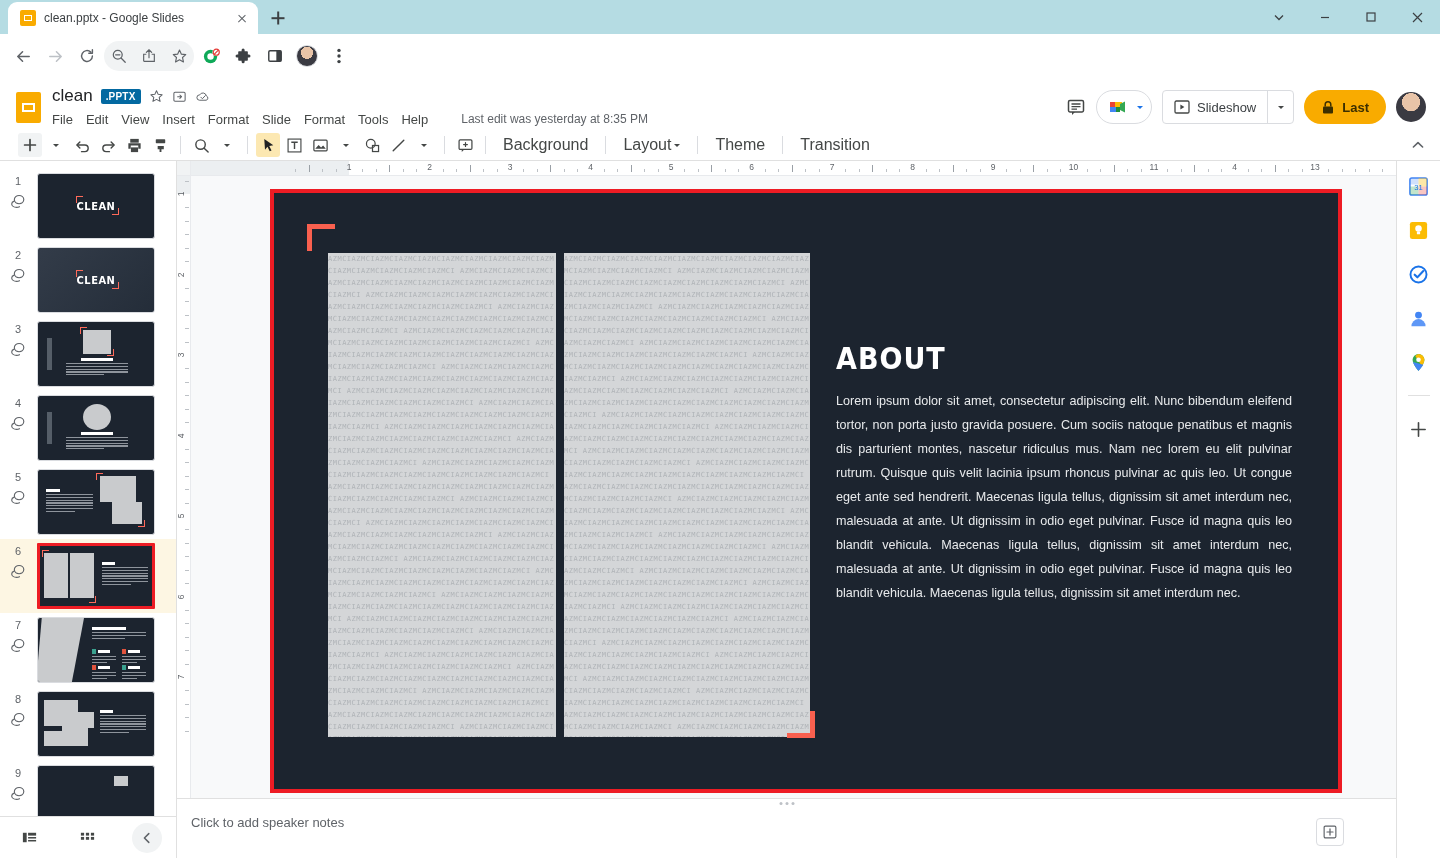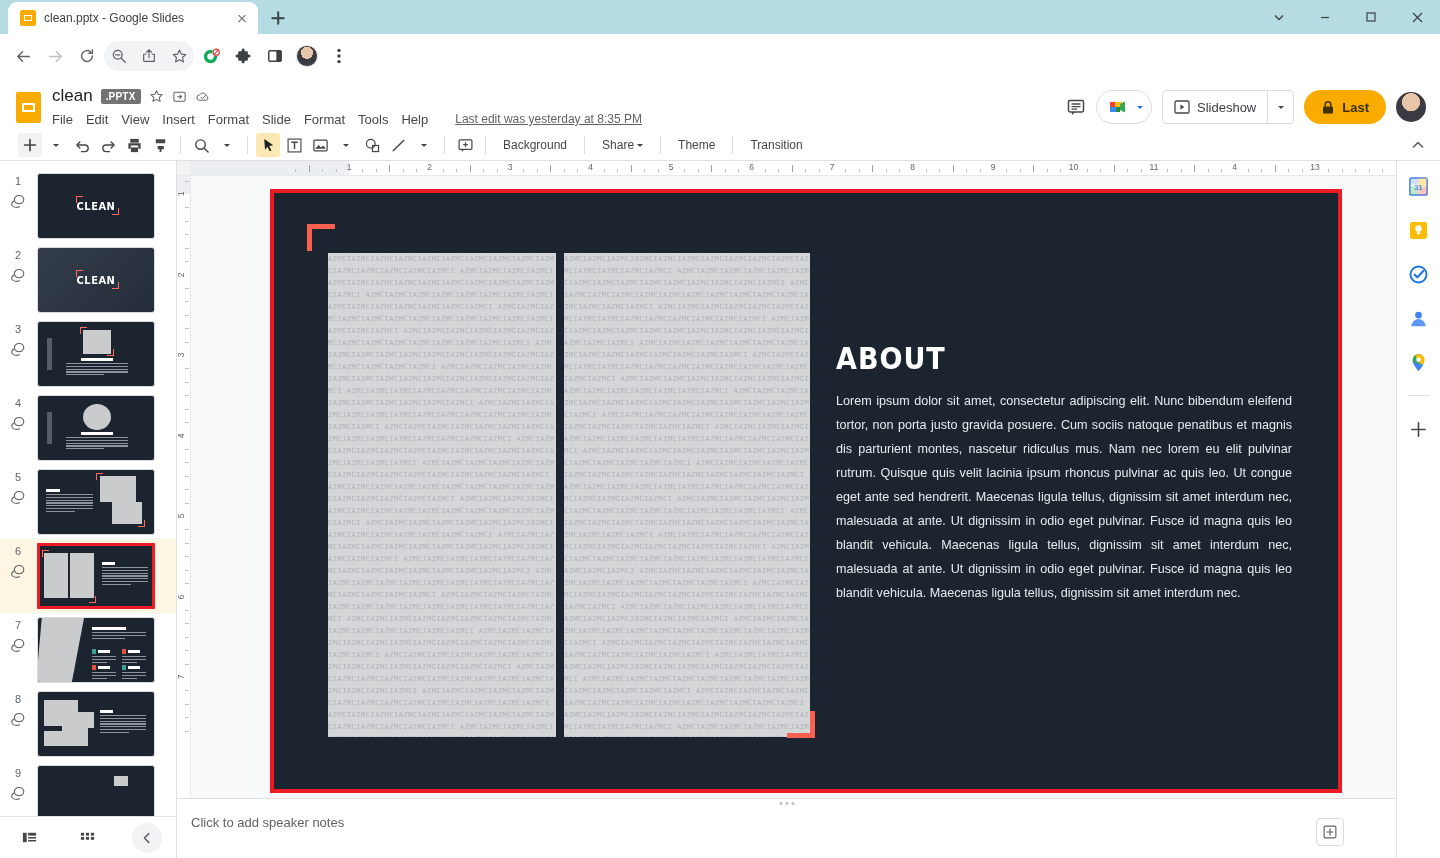--- a/index.html
+++ b/index.html
@@ -71,27 +71,27 @@
   .glogo { width: 36px; height: 36px; display: flex; align-items: center; justify-content: center; flex: 0 0 36px; }
   .glogo-sq {
     width: 25px; height: 31px; background: #f9ab00; border-radius: 2px;
     display: flex; align-items: center; justify-content: center;
   }
   .glogo-sq i { width: 13px; height: 9px; border: 2px solid #fff; display: block; }
   .htitle-wrap { margin-left: 6px; flex: 1; }
   .htitle-row1 { display: flex; align-items: center; gap: 8px; height: 24px; }
   .doctitle { font-size: 17px; color: #202124; }
   .pptx-badge {
-    background: #737373; color: #fff; font-size: 10px; font-weight: bold;
+    background: #0369a1; color: #fff; font-size: 10px; font-weight: bold;
     padding: 2px 5px; border-radius: 2px; letter-spacing: .2px;
   }
   .hicon { color: #5f6368; cursor: pointer; display: flex; align-items: center; }
   .menubar { display: flex; align-items: center; gap: 13px; height: 22px; }
   .menuitem { font-size: 13px; color: #444746; cursor: pointer; }
-  .lastedit { font-size: 12px; color: #5f6368; text-decoration: underline; cursor: pointer; margin-left: 14px; }
+  .lastedit { font-size: 12px; color: #5f6368; cursor: pointer; margin-left: 20px; }
   .header-right { display: flex; align-items: center; gap: 10px; padding-right: 4px; }
   .meetbtn {
     height: 34px; padding: 0 8px 0 10px; border: 1px solid #dadce0; border-radius: 17px;
     display: flex; align-items: center; gap: 4px; cursor: pointer;
   }
   .slideshowbtn {
     height: 34px; border: 1px solid #dadce0; border-radius: 4px; display: flex;
     align-items: center; cursor: pointer; overflow: hidden;
   }
   .ssmain { display: flex; align-items: center; gap: 7px; padding: 0 11px; height: 100%; }
@@ -111,21 +111,21 @@
   .toolbar {
     height: 28px; background: #fff; display: flex; align-items: center;
     padding: 0 10px 0 18px; gap: 2px; flex: 0 0 30px;
   }
   .tbtn {
     height: 24px; min-width: 24px; display: flex; align-items: center; justify-content: center;
     border-radius: 3px; cursor: pointer; padding: 0 3px; color: #444746;
   }
   .tbtn.active { background: #fce8b2; }
   .tsep { width: 1px; height: 18px; background: #dadce0; margin: 0 6px; }
-  .tlabel { font-size: 12px; color: #444746; padding: 0 9px; cursor: pointer; height: 24px; display: flex; align-items: center; gap: 3px; }
+  .tlabel { font-size: 16px; color: #444746; padding: 0 9px; cursor: pointer; height: 24px; display: flex; align-items: center; gap: 3px; }
   .tcaret { width: 0; height: 0; border-left: 3px solid transparent; border-right: 3px solid transparent; border-top: 3.5px solid #444746; }
   .toolbar-spacer { flex: 1; }
 
   
   .workspace { flex: 1; display: flex; min-height: 0; border-top: 1px solid #e0e0e0; }
 
   
   .filmstrip {
     width: 177px; background: #fff; border-right: 1px solid #e0e0e0; position: relative;
     display: flex; flex-direction: column; flex: 0 0 177px; min-height: 0;
@@ -501,21 +501,21 @@
           <path d="M5 13v3l3-3" fill="#444746"></path>
           <path d="M9 6v4M7 8h4" stroke="#444746" stroke-width="1.3" stroke-linecap="round"></path>
         </svg>
     </div>
     <div class="tsep"></div>
     <span class="tlabel">
         <span>Background</span>
       </span>
     <div class="tsep"></div>
     <span class="tlabel">
-        <span>Share</span>
+        <span>Layout</span>
         <span class="tcaret"></span>
       </span>
     <div class="tsep"></div>
     <span class="tlabel">
         <span>Theme</span>
       </span>
     <div class="tsep"></div>
     <span class="tlabel">
         <span>Transition</span>
       </span>

